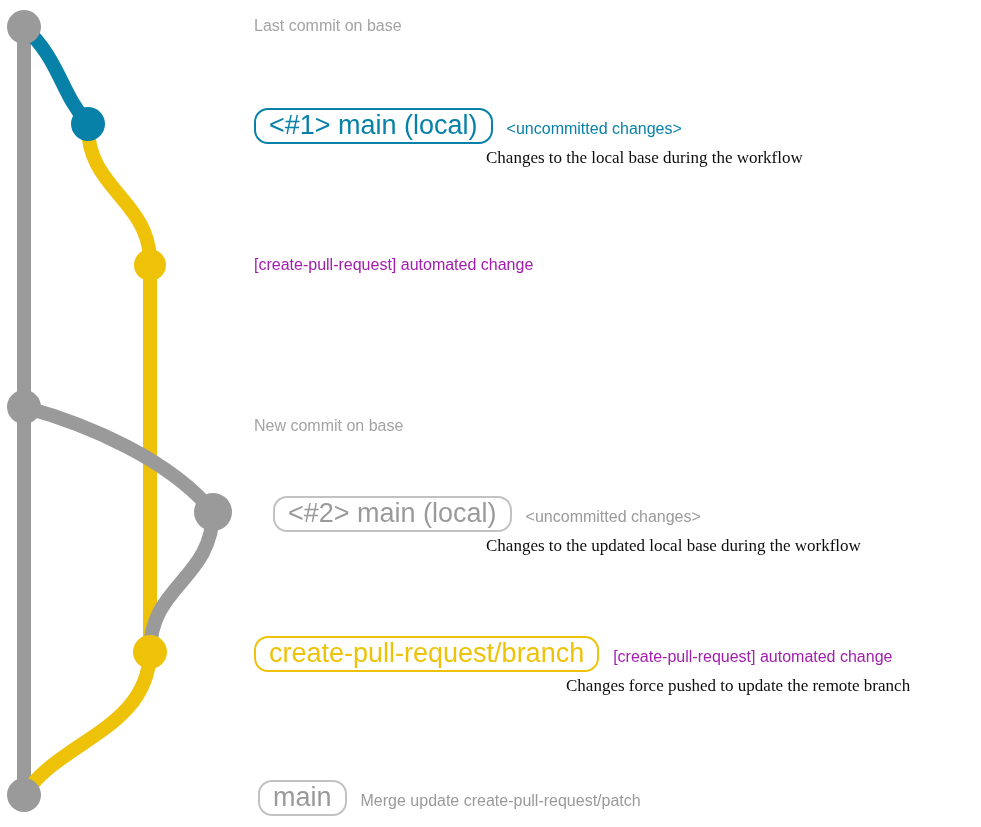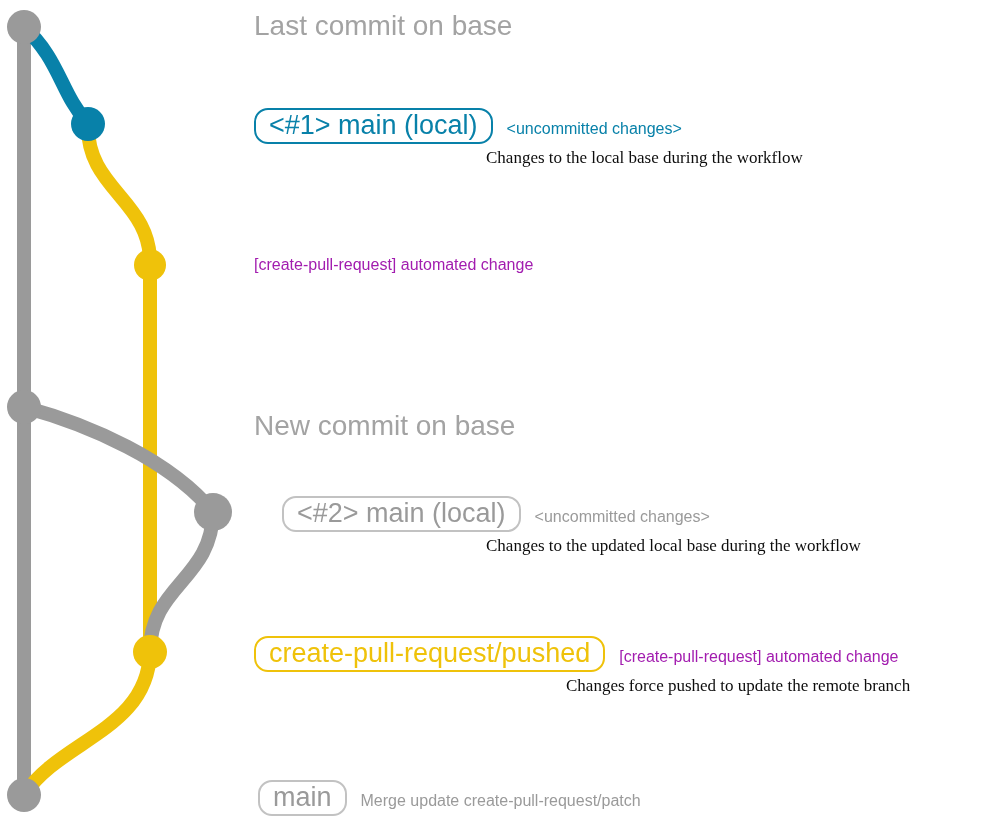--- a/index.html
+++ b/index.html
@@ -59,21 +59,21 @@
   .desc {
     position: absolute;
     font-family: "Liberation Serif", serif;
     font-size: 17px;
     line-height: 22px;
     color: #0d0d0d;
     white-space: nowrap;
   }
   .note {
     position: absolute;
-    font-size: 28px;
+    font-size: 16px;
     line-height: 24px;
     color: #a3a3a3;
     white-space: nowrap;
   }
 </style>
 </head>
 <body>
 
 <svg id="graph-canvas" viewBox="0 0 981 827" xmlns="http://www.w3.org/2000/svg">
   <g id="edges-group">
@@ -101,27 +101,27 @@
     <div class="note" style="left: 254px; top: 14px;">Last commit on base</div>
     <div class="row" style="left: 254px; top: 108px;">
       <span class="badge badge-teal">&lt;#1&gt; main (local)</span>
       <span class="subject subject-teal">&lt;uncommitted changes&gt;</span>
     </div>
     <div class="desc" style="left: 486px; top: 147px;">Changes to the local base during the workflow</div>
     <div class="row" style="left: 254px; top: 253px;">
       <span class="subject subject-yellow subject-nobadge">[create-pull-request] automated change</span>
     </div>
     <div class="note" style="left: 254px; top: 414px;">New commit on base</div>
-    <div class="row" style="left: 245px; top: 496px; padding-left: 37px;">
+    <div class="row" style="left: 236px; top: 496px; padding-left: 37px;">
       <span class="badge badge-gray">&lt;#2&gt; main (local)</span>
       <span class="subject subject-gray">&lt;uncommitted changes&gt;</span>
     </div>
     <div class="desc" style="left: 486px; top: 535px;">Changes to the updated local base during the workflow</div>
     <div class="row" style="left: 254px; top: 636px;">
-      <span class="badge badge-yellow">create-pull-request/pushed</span>
+      <span class="badge badge-yellow">create-pull-request/branch</span>
       <span class="subject subject-yellow">[create-pull-request] automated change</span>
     </div>
     <div class="desc" style="left: 566px; top: 675px;">Changes force pushed to update the remote branch</div>
     <div class="row" style="left: 258px; top: 780px;">
       <span class="badge badge-gray">main</span>
       <span class="subject subject-gray">Merge update create-pull-request/patch</span>
     </div>
   </div>
 
 </body></html>

